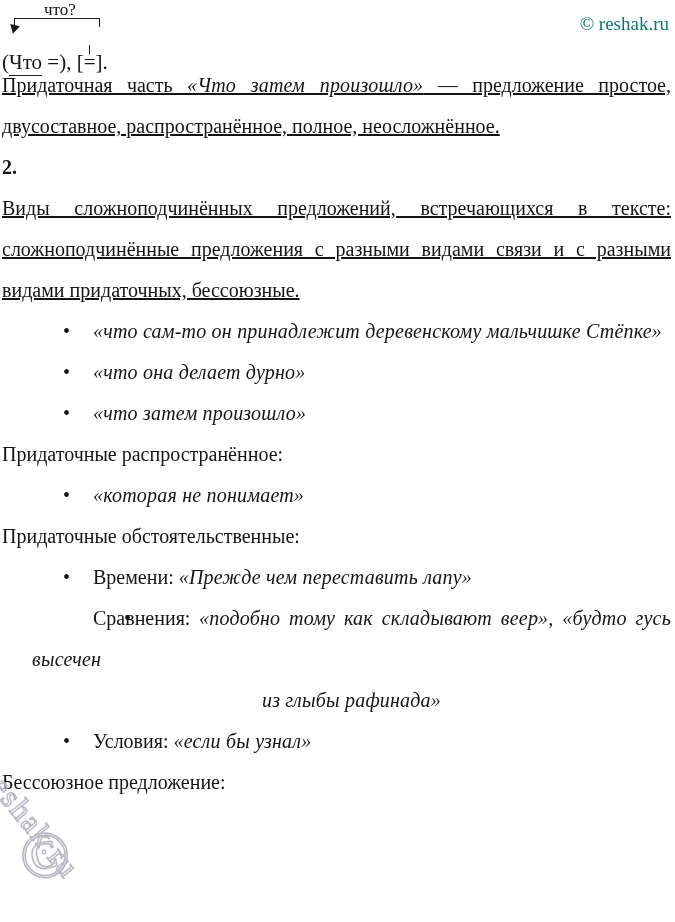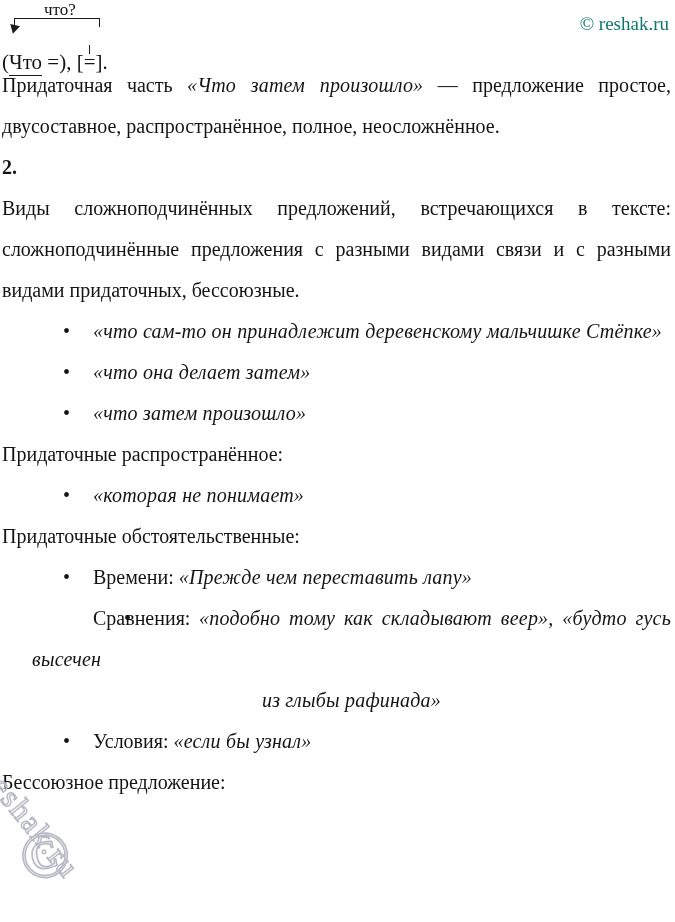--- a/index.html
+++ b/index.html
@@ -46,21 +46,21 @@
     white-space:pre;
     margin-top:27px;
   }
   .s-subj{border-bottom:1.5px solid #1a1a1a;padding-bottom:1px;}
   .s-pred{position:relative;}
   .s-pred::after{
     content:"";position:absolute;left:45%;top:-5px;
     height:9px;border-left:1.5px solid #1a1a1a;
   }
   p{margin:0 4px 0 2px;}
-  .just{text-align:justify;}
+  .just{text-align:justify;text-decoration:underline;}
   .sec{font-weight:bold;}
   i{font-style:italic;letter-spacing:0.2px;text-align:center;}
   ul{margin:0 4px 0 2px;padding:0;list-style:none;}
   li{position:relative;padding-left:91px;}
   li .blt{position:absolute;left:61px;top:0;}
   li.hang{padding-left:30px;text-indent:61px;text-align:justify;}
   .l1{display:block;text-align:justify;text-align-last:justify;}
   .cont{display:block;text-indent:0;font-style:italic;}
   
   .wm-t{
@@ -94,21 +94,21 @@
 
   <p class="just"><span>Придаточная часть </span><i>«Что затем произошло»</i><span> — предложение простое, двусоставное, распространённое, полное, неосложнённое.</span></p>
 
 
   <p class="sec">2.</p>
 
   <p class="just">Виды сложноподчинённых предложений, встречающихся в тексте: сложноподчинённые предложения с разными видами связи и с разными видами придаточных, бессоюзные.</p>
 
   <ul>
     <li><span class="blt">•</span><i>«что сам-то он принадлежит деревенскому мальчишке Стёпке»</i></li>
-    <li><span class="blt">•</span><i>«что она делает затем»</i></li>
+    <li><span class="blt">•</span><i>«что она делает дурно»</i></li>
     <li><span class="blt">•</span><i>«что затем произошло»</i></li>
   </ul>
 
   <p>Придаточные распространённое:</p>
   <ul>
     <li><span class="blt">•</span><i>«которая не понимает»</i></li>
   </ul>
 
   <p>Придаточные обстоятельственные:</p>
   <ul>

